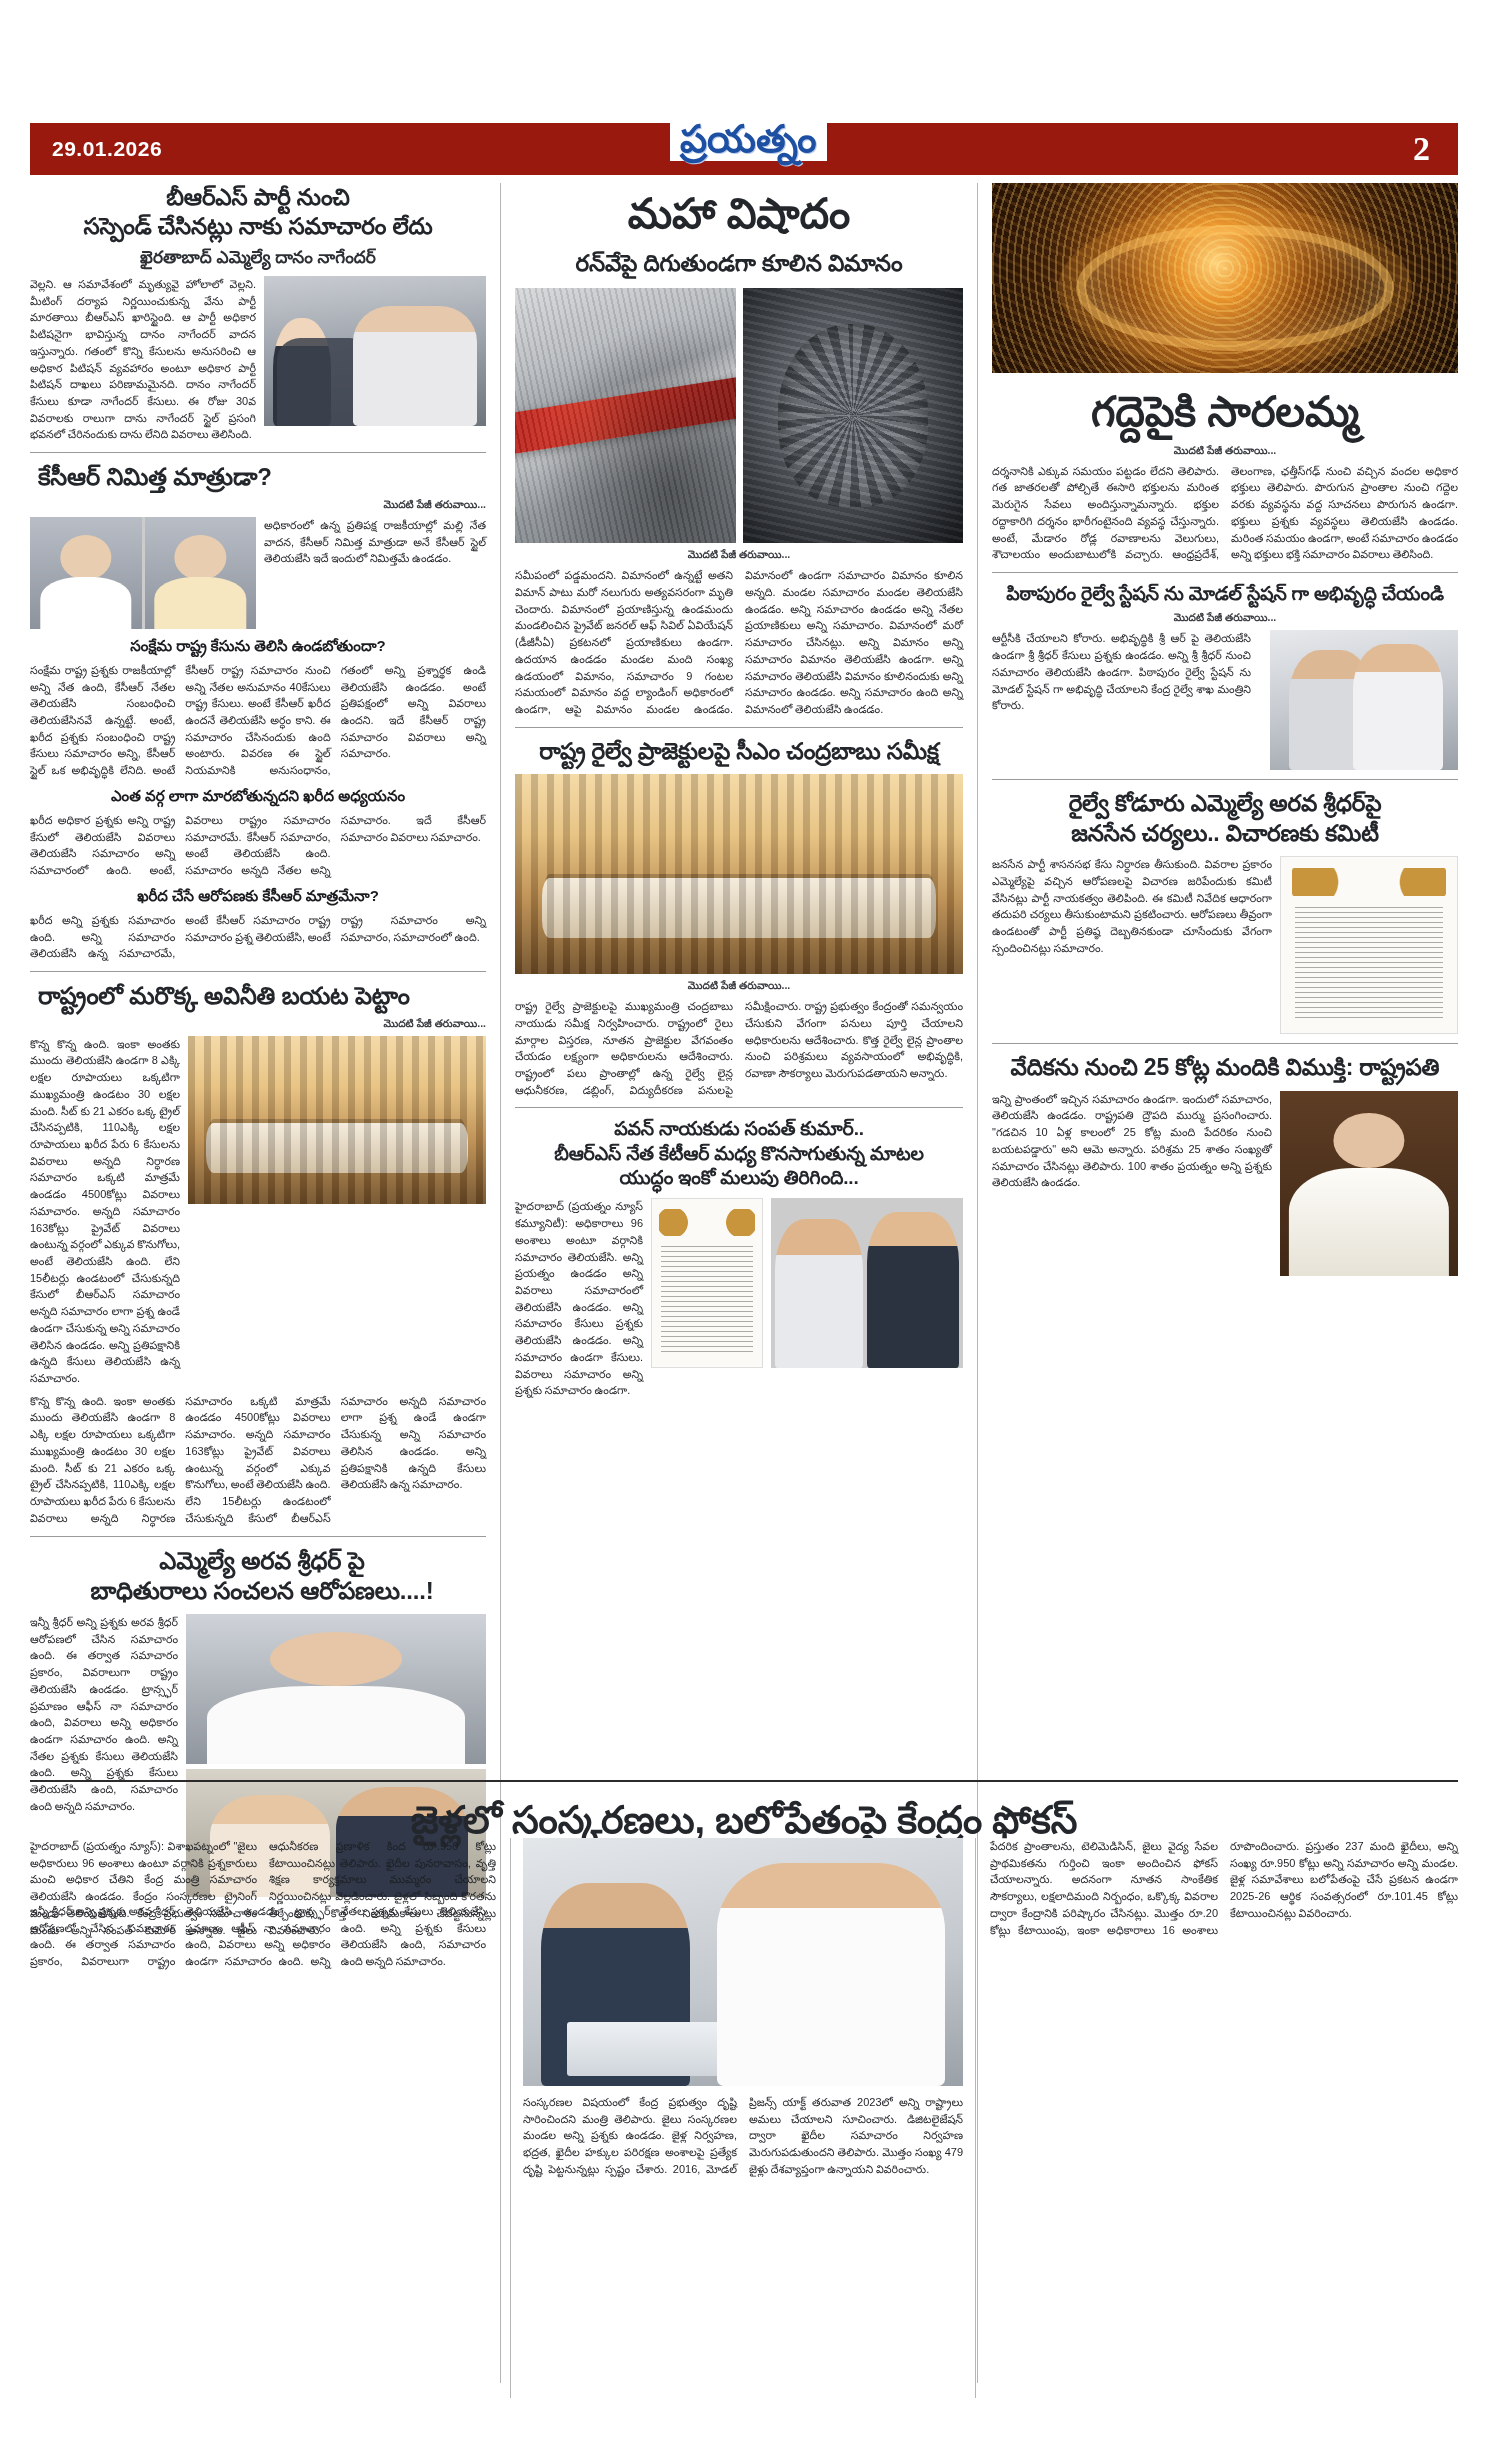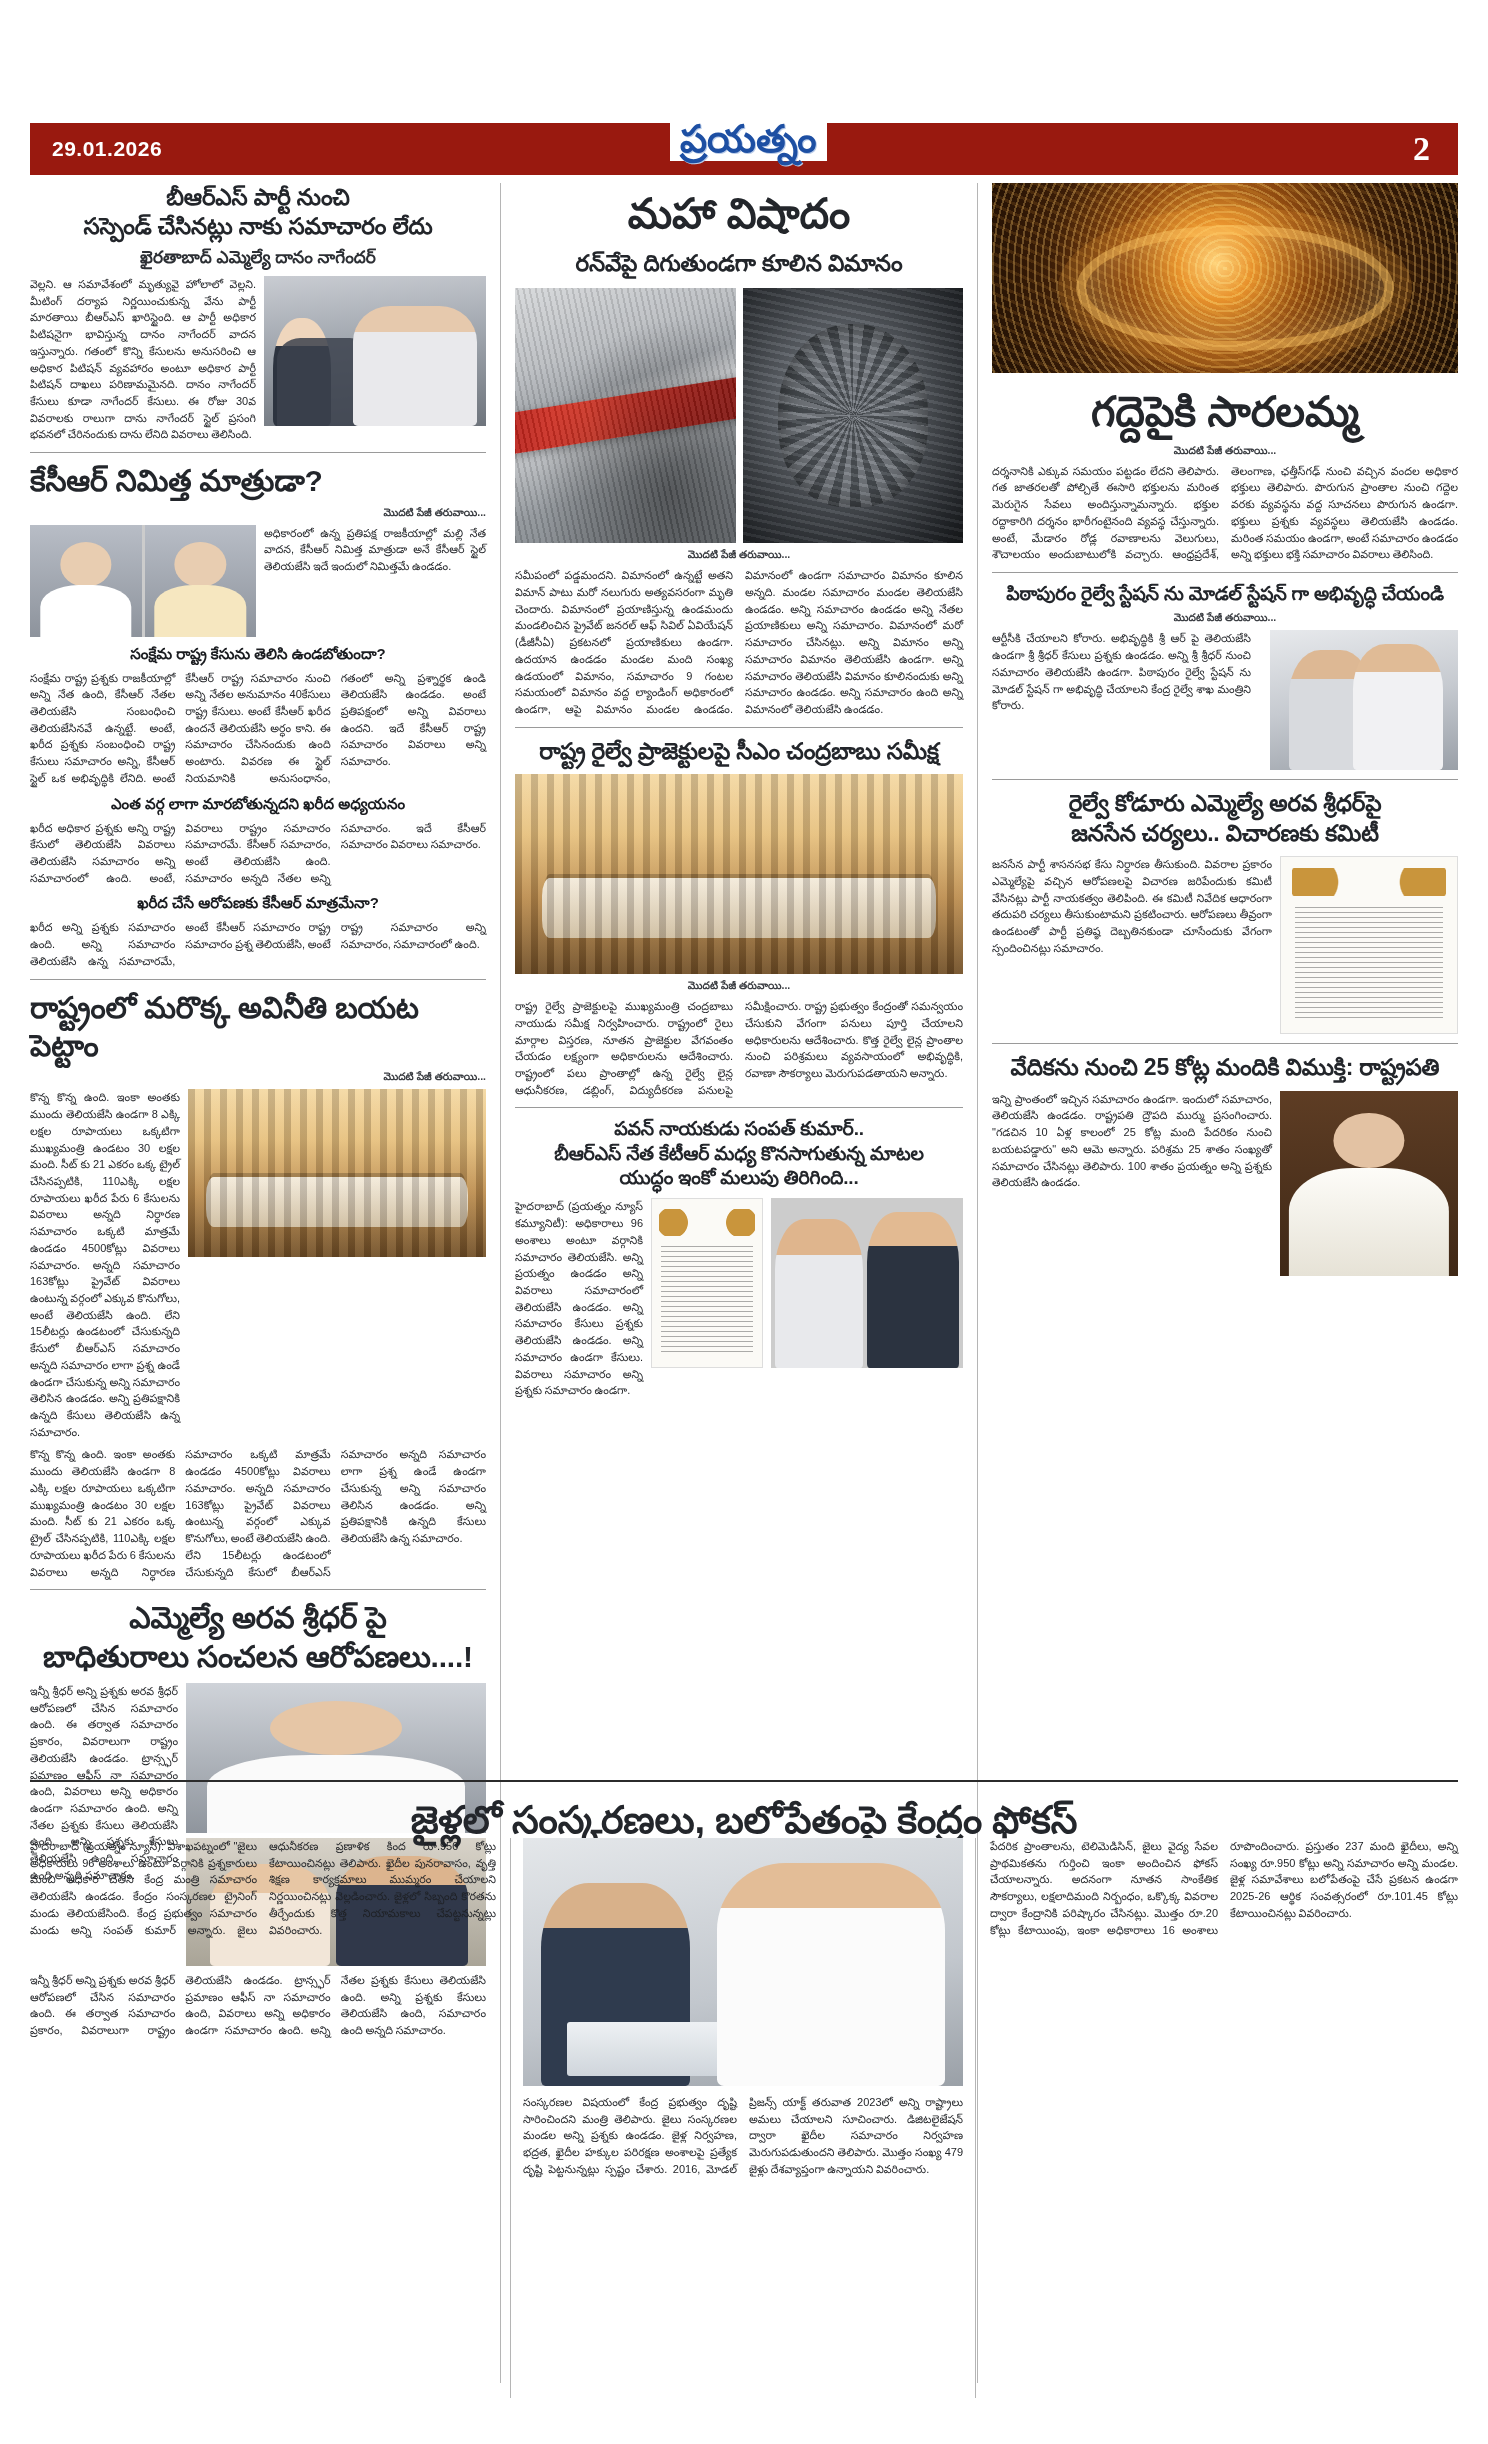--- a/index.html
+++ b/index.html
@@ -48,21 +48,21 @@
   .col-mid   { width:478px; padding:0 14px; border-left:1px solid #b5b5b5; border-right:1px solid #b5b5b5;}
   .col-right { width:480px; padding-left:14px; }
 
   
   .hl {
     font-family:"Liberation Sans", sans-serif;
     font-weight:bold; color:#23262b; text-align:center;
     line-height:1.28; letter-spacing:-.2px;
   }
   .hl-xl { font-size:42px; }
-  .hl-lg { font-size:30px; }
+  .hl-lg { font-size:24px;margin-left:8px; }
   .hl-md { font-size:23px; }
   .hl-sm { font-size:19px; }
   .hl-banner { font-size:38px; }
 
   .subhl {
     font-family:"Liberation Sans", sans-serif;
     font-size:17px; font-weight:bold; color:#2c2f34;
     text-align:center; line-height:1.3;
   }
 

